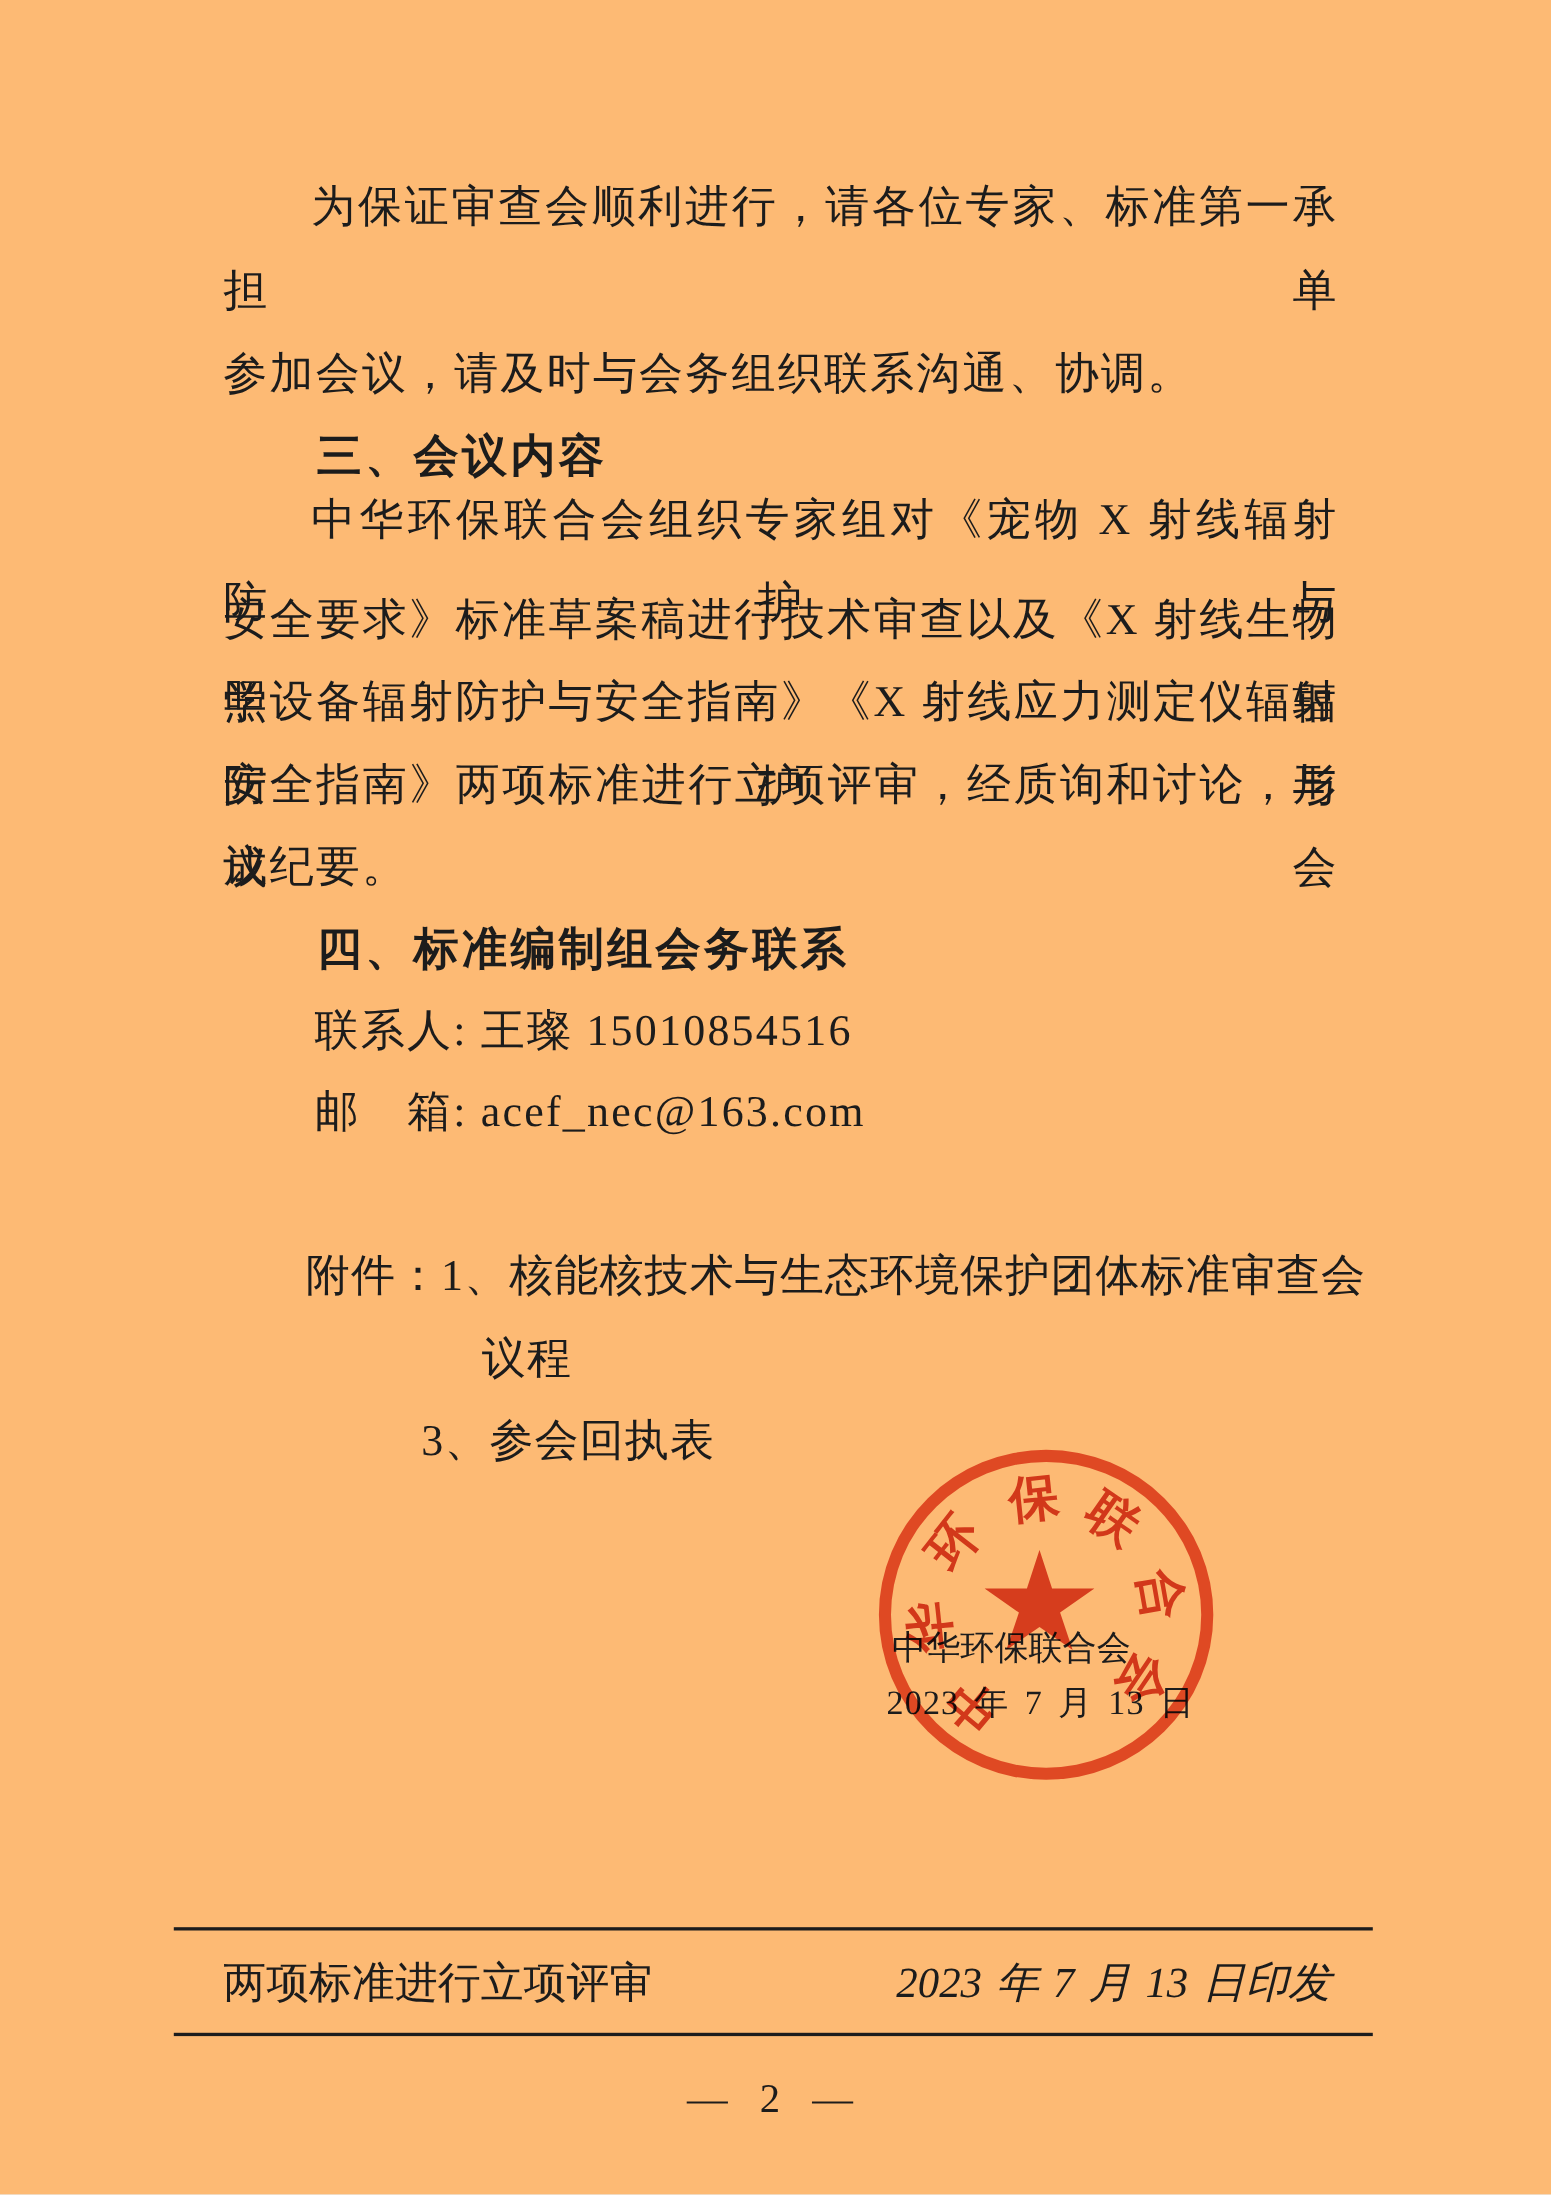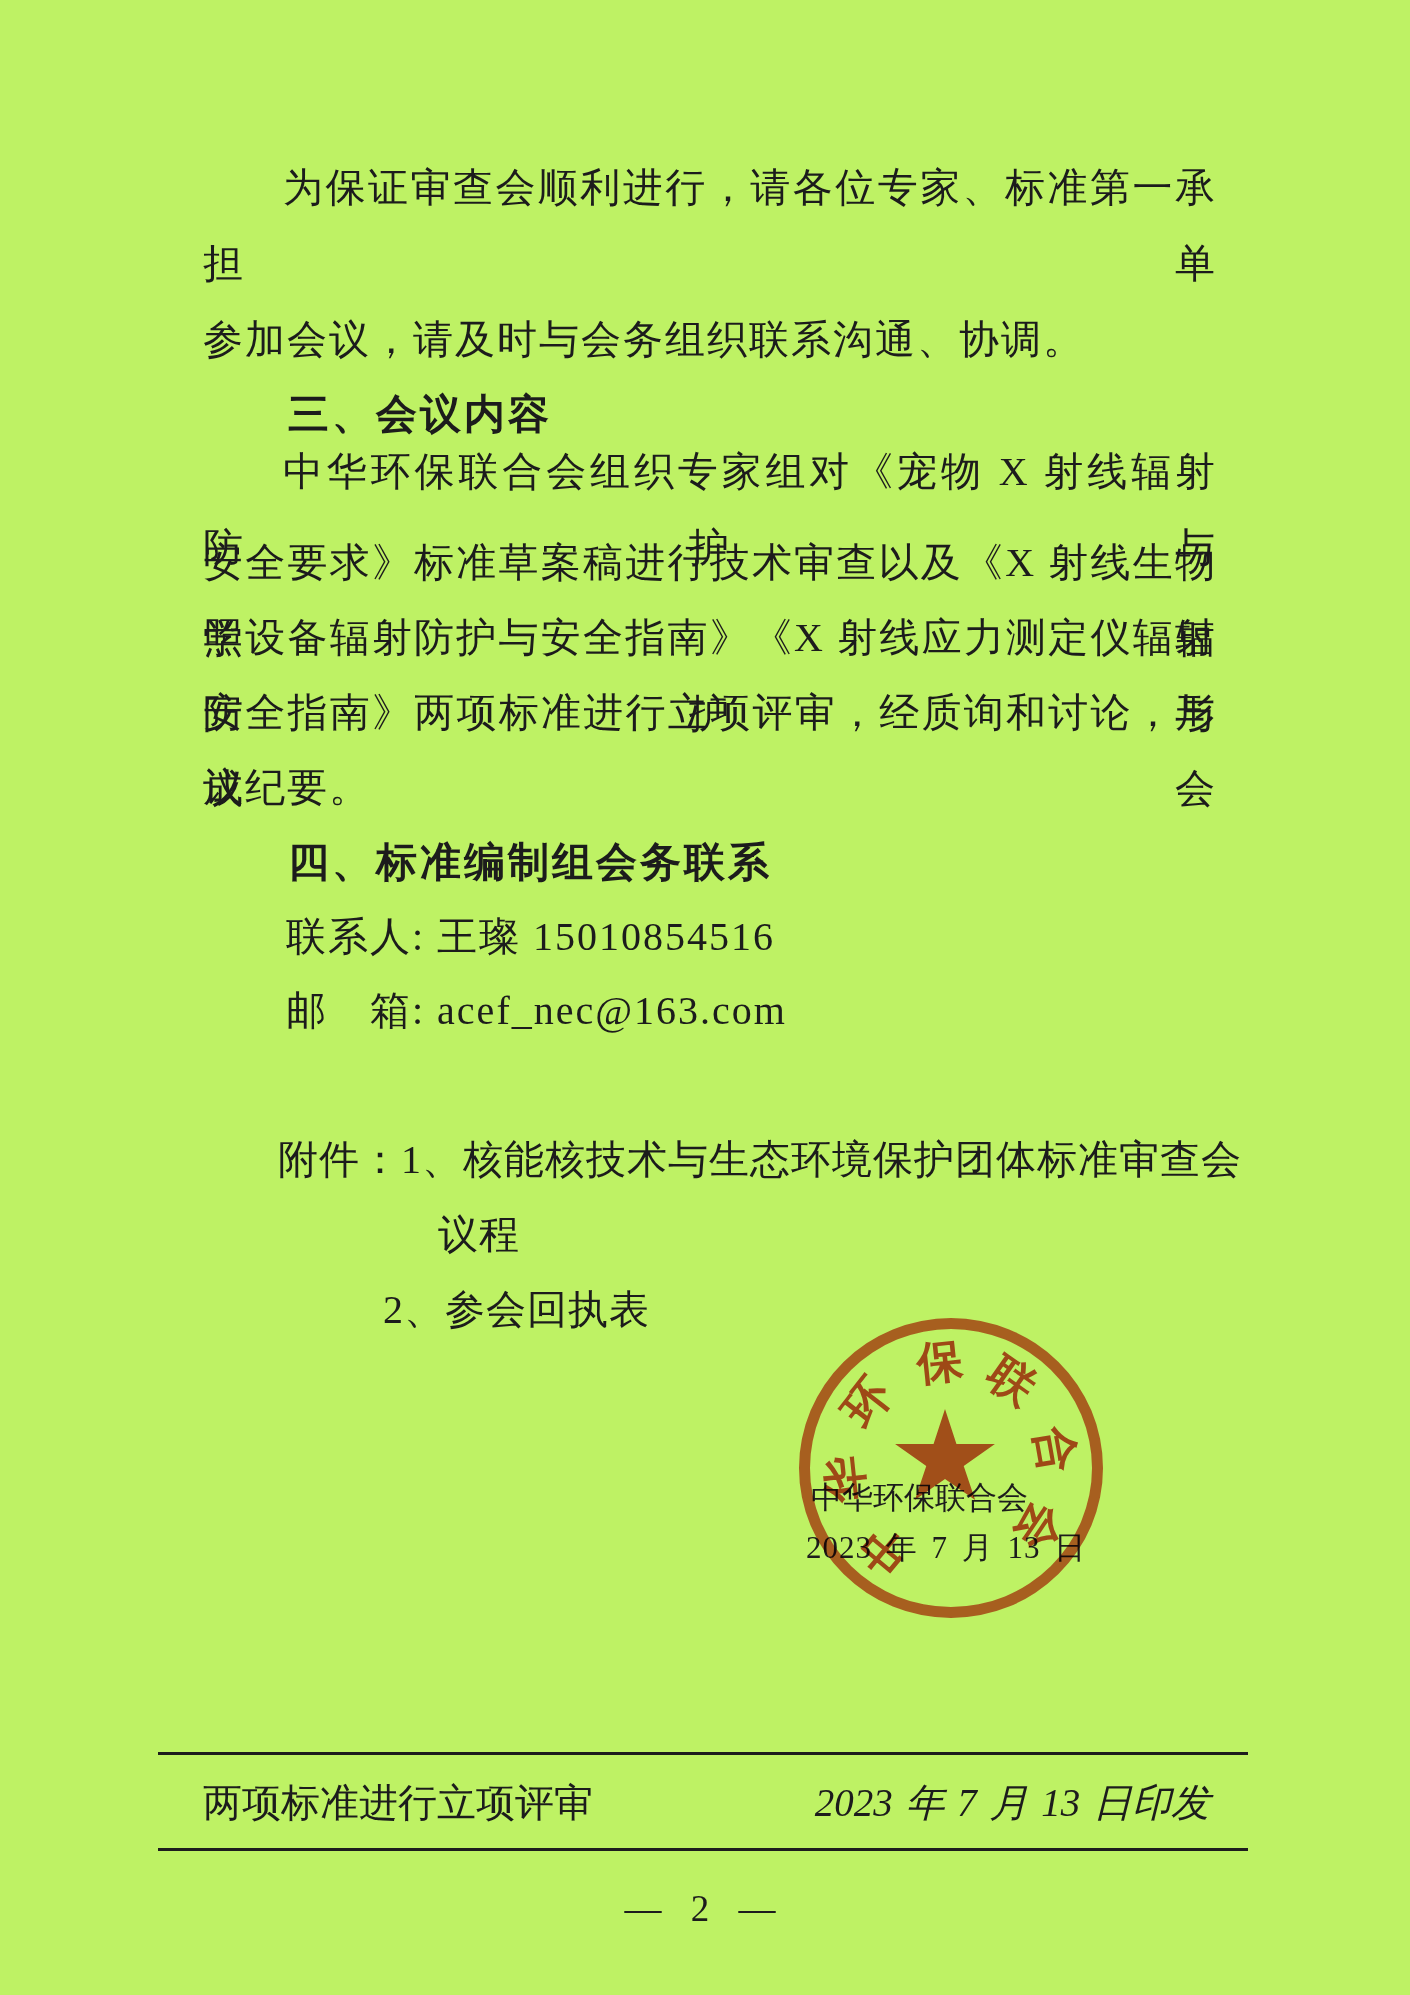--- a/index.html
+++ b/index.html
@@ -1,20 +1,20 @@
 <!DOCTYPE html>
 <html><head>
 <meta charset="utf-8">
 <style>
   html,body { margin:0; padding:0; background:#e8e8e8; }
   .page {
     position:relative;
     width:1410px; height:1995px;
     margin:0 auto;
-    background:#bef264;
+    background:#fdba74;
     overflow:hidden;
     font-family:"Liberation Serif","DejaVu Serif",serif;
     color:#1c1c1c;
   }
   .line {
     position:absolute; left:203px; width:1014px;
     height:76px; line-height:76px;
     font-size:40px; letter-spacing:2px;
     white-space:nowrap;
   }
@@ -93,21 +93,21 @@
   <div class="line just" style="top:675px">安全指南》两项标准进行立项评审，经质询和讨论，形成会</div>
   <div class="line" style="top:750px">议纪要。</div>
 
   <div class="line heading" style="top:824px">四、标准编制组会务联系</div>
 
   <div class="line contact" style="top:899px">联系人: 王璨 15010854516</div>
   <div class="line contact" style="top:973px">邮　箱: acef_nec@163.com</div>
 
   <div class="line attach" style="top:1122px">附件：1、核能核技术与生态环境保护团体标准审查会</div>
   <div class="line attach attach2" style="top:1197px">议程</div>
-  <div class="line attach attach3" style="top:1272px">2、参会回执表</div>
+  <div class="line attach attach3" style="top:1272px">3、参会回执表</div>
 
   <div class="sig sig-org">中华环保联合会</div>
   <div class="sig sig-date">2023 年 7 月 13 日</div>
 
   <div class="seal" style="--seal-color: #d8442a;">
     <div class="seal-star"></div>
     <div class="seal-rim">
         <span class="seal-char" style="--a: -140deg;">中</span>
         <span class="seal-char" style="--a: -96deg;">华</span>
         <span class="seal-char" style="--a: -52deg;">环</span>

